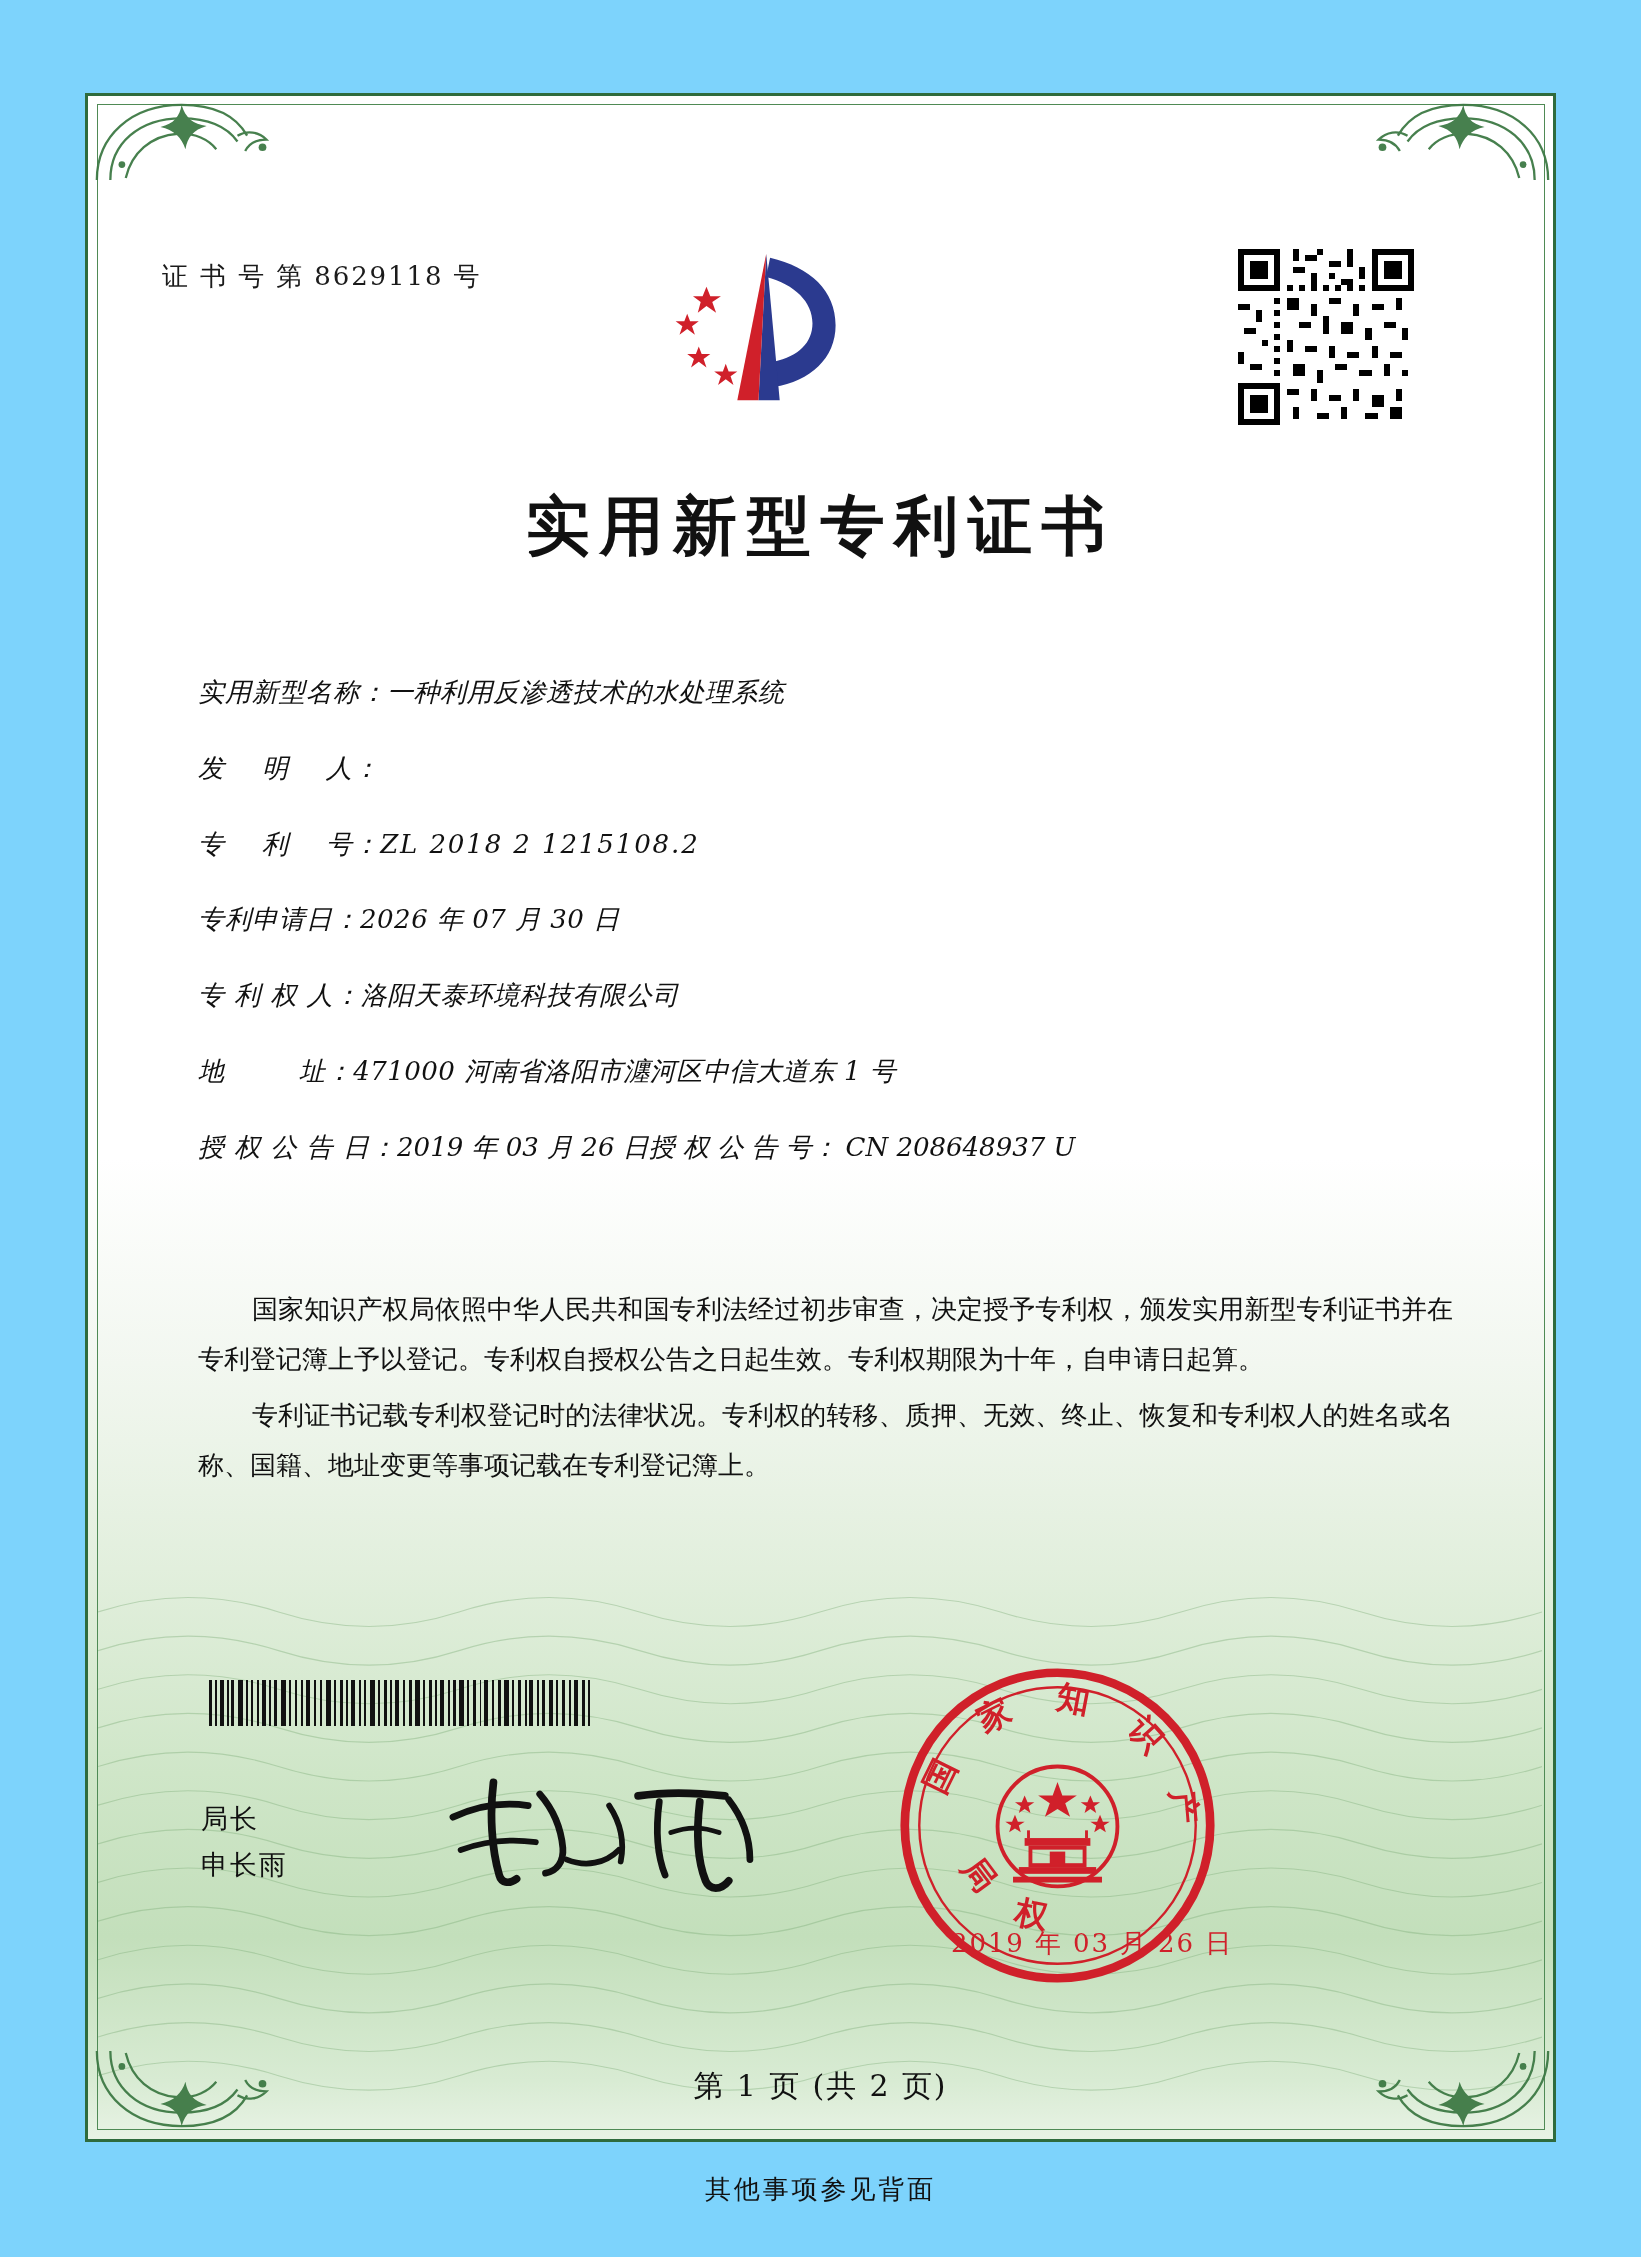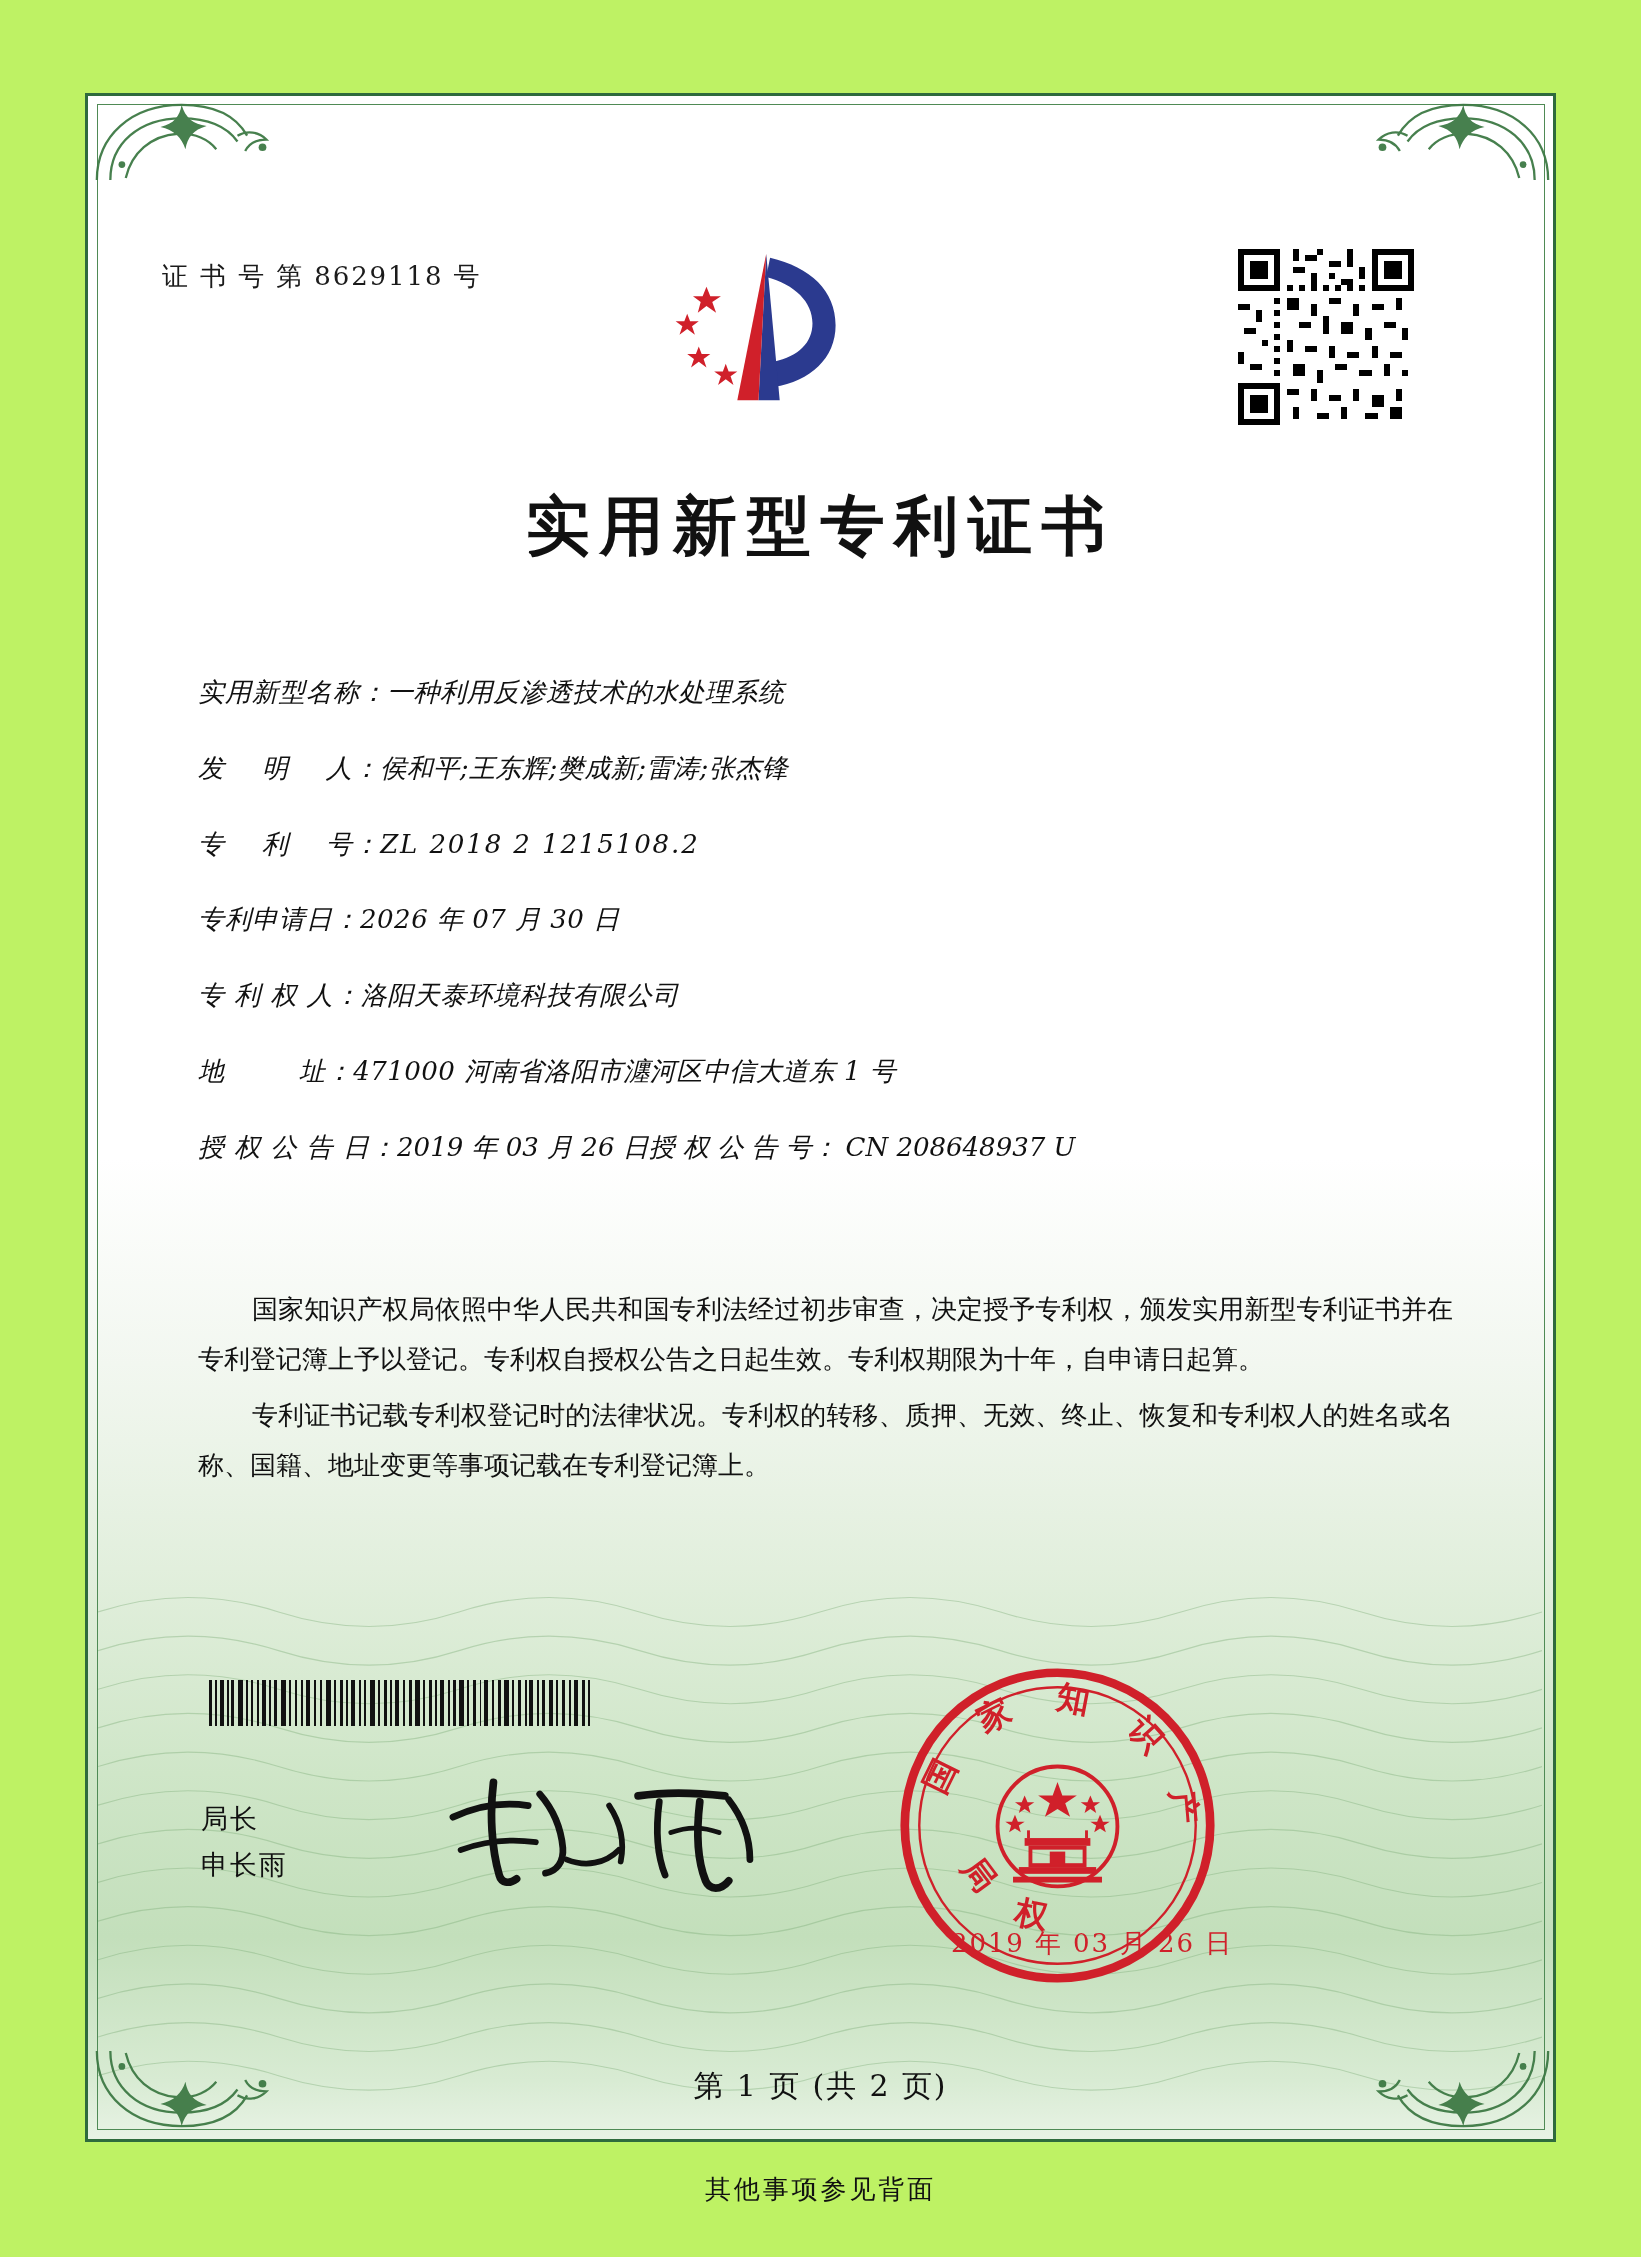--- a/index.html
+++ b/index.html
@@ -5,21 +5,21 @@
   * { box-sizing: border-box; }
   html, body {
     margin: 0; padding: 0;
     background: #ffffff;
     font-family: "DejaVu Serif", "Liberation Serif", serif;
   }
   #page {
     position: relative;
     width: 1641px;
     height: 2257px;
-    background: #bef264;
+    background: #7dd3fc;
     overflow: hidden;
   }
 
   
   .paper {
     position: absolute;
     left: 85px; top: 93px;
     width: 1471px; height: 2049px;
     background:
       linear-gradient(to bottom,
@@ -396,21 +396,20 @@
 
   <div class="fields">
 
     <div class="row">
       <span class="lbl">实用新型名称：</span>
       <span class="val">一种利用反渗透技术的水处理系统</span>
     </div>
 
     <div class="row">
       <span class="lbl">发    明    人：</span>
-      <span class="val">侯和平;王东辉;樊成新;雷涛;张杰锋</span>
     </div>
 
     <div class="row">
       <span class="lbl">专    利    号：</span>
       <span class="val mono">ZL 2018 2 1215108.2</span>
     </div>
 
     <div class="row">
       <span class="lbl">专利申请日：</span>
       <span class="val">2026 年 07 月 30 日</span>

